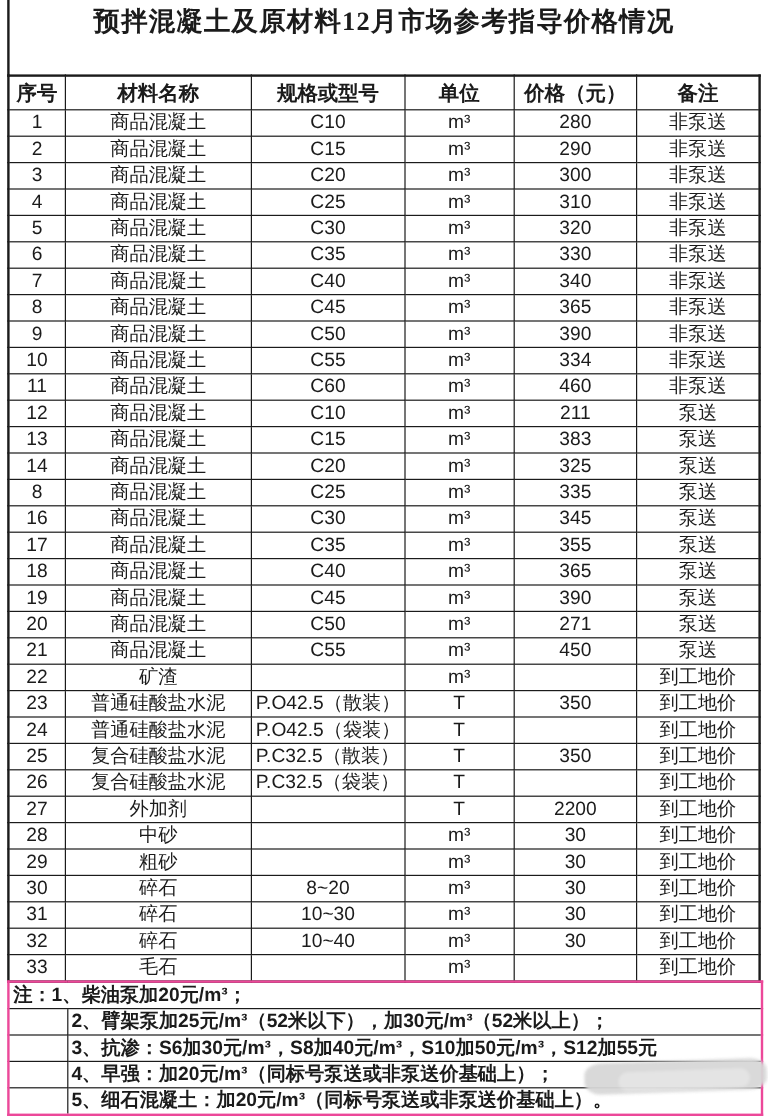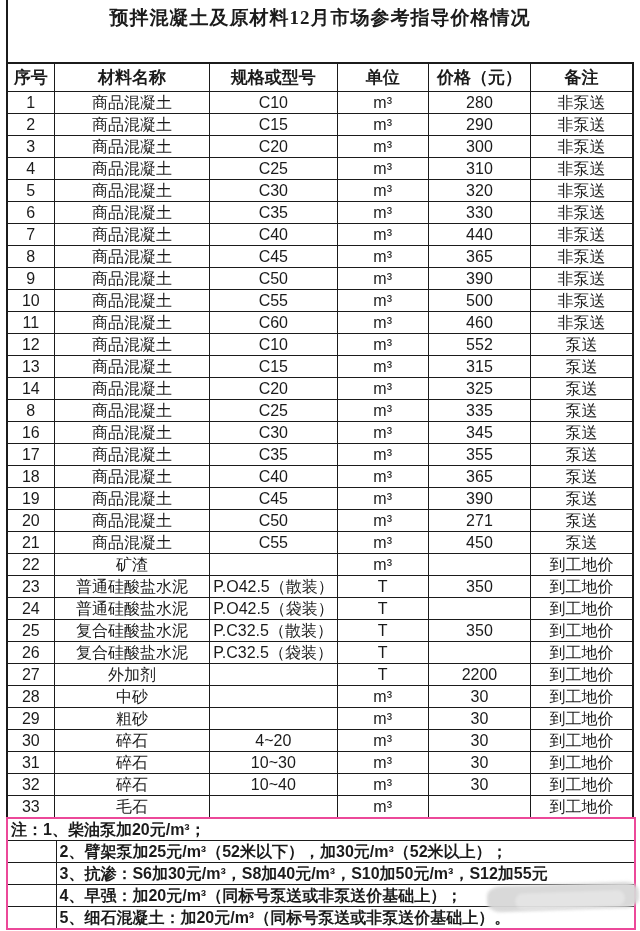--- a/index.html
+++ b/index.html
@@ -29,21 +29,21 @@
     position: absolute;
     top: 0;
     left: 0;
     width: 640px;
     height: 62px;
     text-align: center;
     font-family: "Liberation Serif", serif;
     font-weight: bold;
   }
   .title-line1 {
-    font-size: 19px;
+    font-size: 22px;
     line-height: 31px;
     padding-top: 2px;
     letter-spacing: 1px;
   }
   .title-line2 {
     font-size: 24px;
     line-height: 27px;
     letter-spacing: 1px;
   }
   .table-wrap {
@@ -204,21 +204,21 @@
             <td>C35</td>
             <td>m³</td>
             <td>330</td>
             <td>非泵送</td>
           </tr>
           <tr>
             <td>7</td>
             <td>商品混凝土</td>
             <td>C40</td>
             <td>m³</td>
-            <td>440</td>
+            <td>340</td>
             <td>非泵送</td>
           </tr>
           <tr>
             <td>8</td>
             <td>商品混凝土</td>
             <td>C45</td>
             <td>m³</td>
             <td>365</td>
             <td>非泵送</td>
           </tr>
@@ -228,45 +228,45 @@
             <td>C50</td>
             <td>m³</td>
             <td>390</td>
             <td>非泵送</td>
           </tr>
           <tr>
             <td>10</td>
             <td>商品混凝土</td>
             <td>C55</td>
             <td>m³</td>
-            <td>500</td>
+            <td>334</td>
             <td>非泵送</td>
           </tr>
           <tr>
             <td>11</td>
             <td>商品混凝土</td>
             <td>C60</td>
             <td>m³</td>
             <td>460</td>
             <td>非泵送</td>
           </tr>
           <tr>
             <td>12</td>
             <td>商品混凝土</td>
             <td>C10</td>
             <td>m³</td>
-            <td>552</td>
+            <td>211</td>
             <td>泵送</td>
           </tr>
           <tr>
             <td>13</td>
             <td>商品混凝土</td>
             <td>C15</td>
             <td>m³</td>
-            <td>315</td>
+            <td>383</td>
             <td>泵送</td>
           </tr>
           <tr>
             <td>14</td>
             <td>商品混凝土</td>
             <td>C20</td>
             <td>m³</td>
             <td>325</td>
             <td>泵送</td>
           </tr>
@@ -386,21 +386,21 @@
             <td>29</td>
             <td>粗砂</td>
             <td></td>
             <td>m³</td>
             <td>30</td>
             <td>到工地价</td>
           </tr>
           <tr>
             <td>30</td>
             <td>碎石</td>
-            <td>4~20</td>
+            <td>8~20</td>
             <td>m³</td>
             <td>30</td>
             <td>到工地价</td>
           </tr>
           <tr>
             <td>31</td>
             <td>碎石</td>
             <td>10~30</td>
             <td>m³</td>
             <td>30</td>

